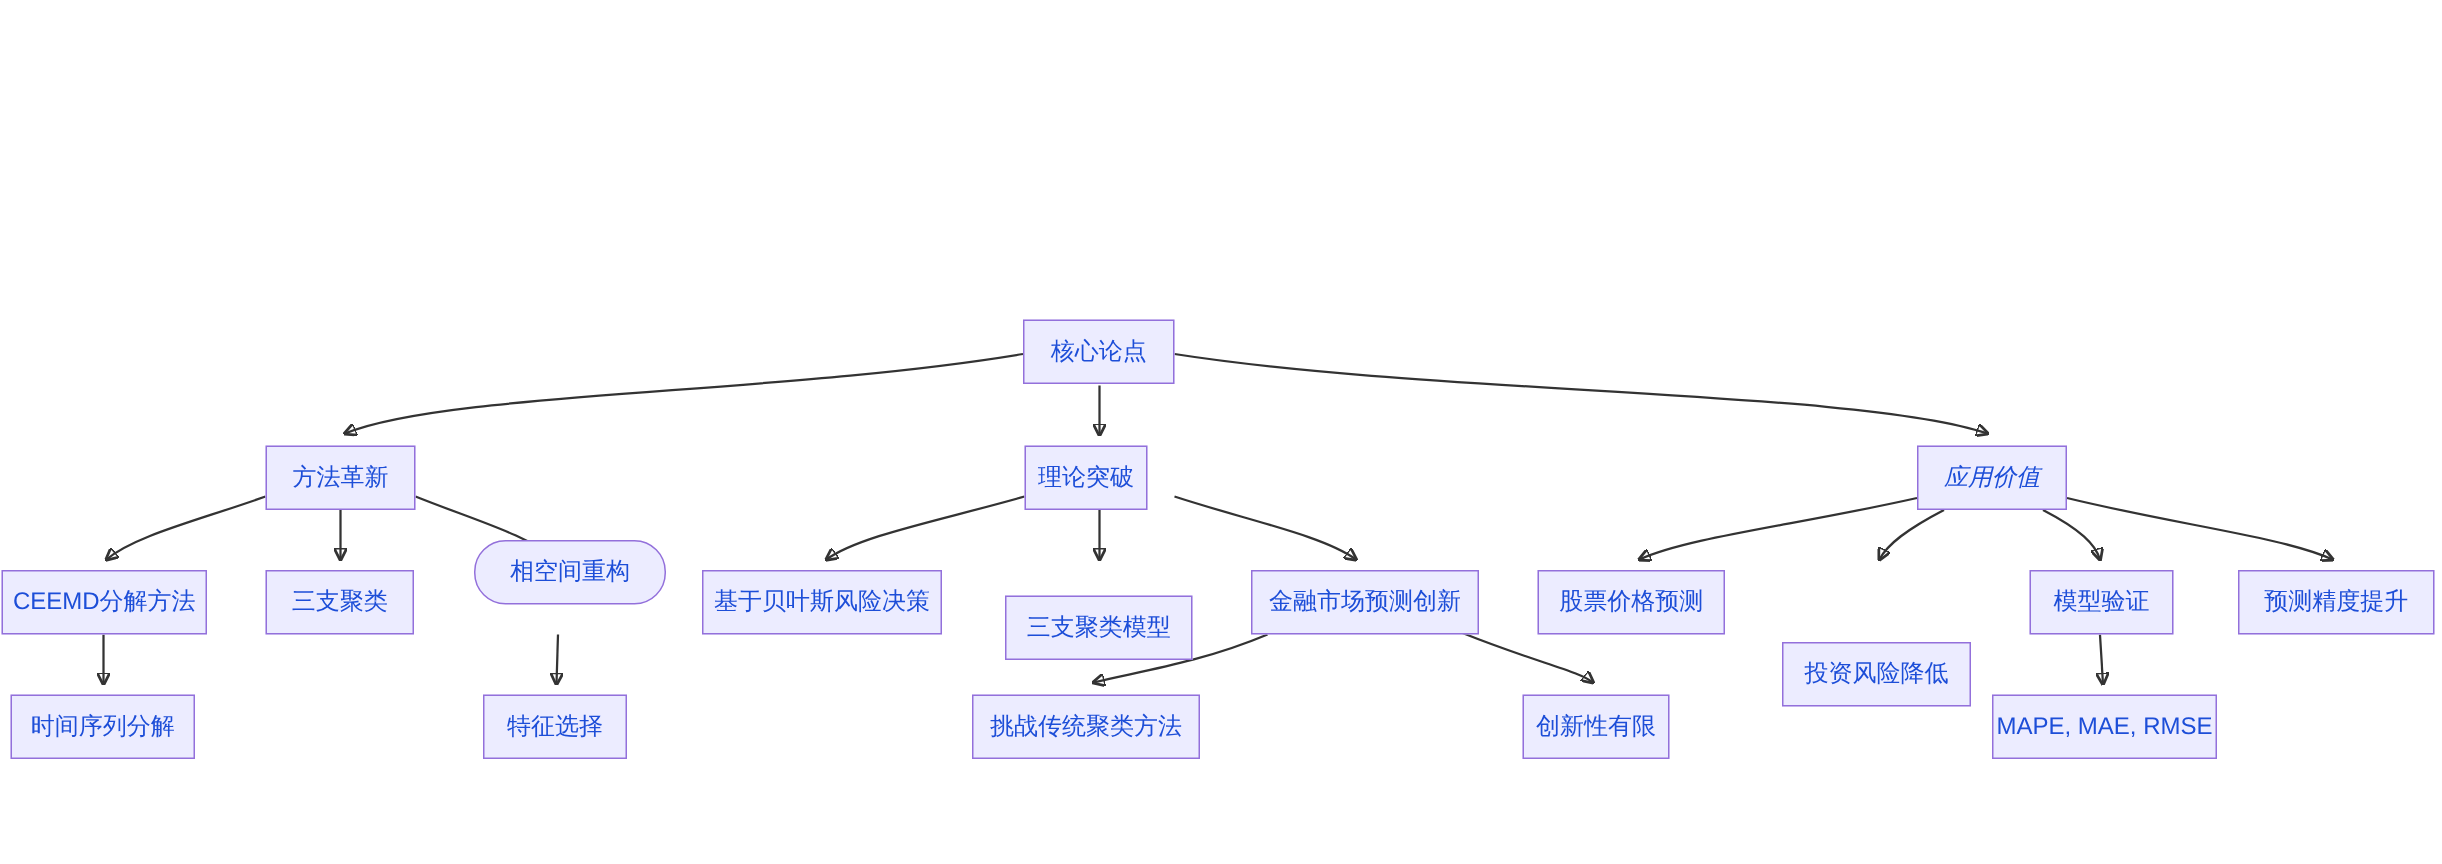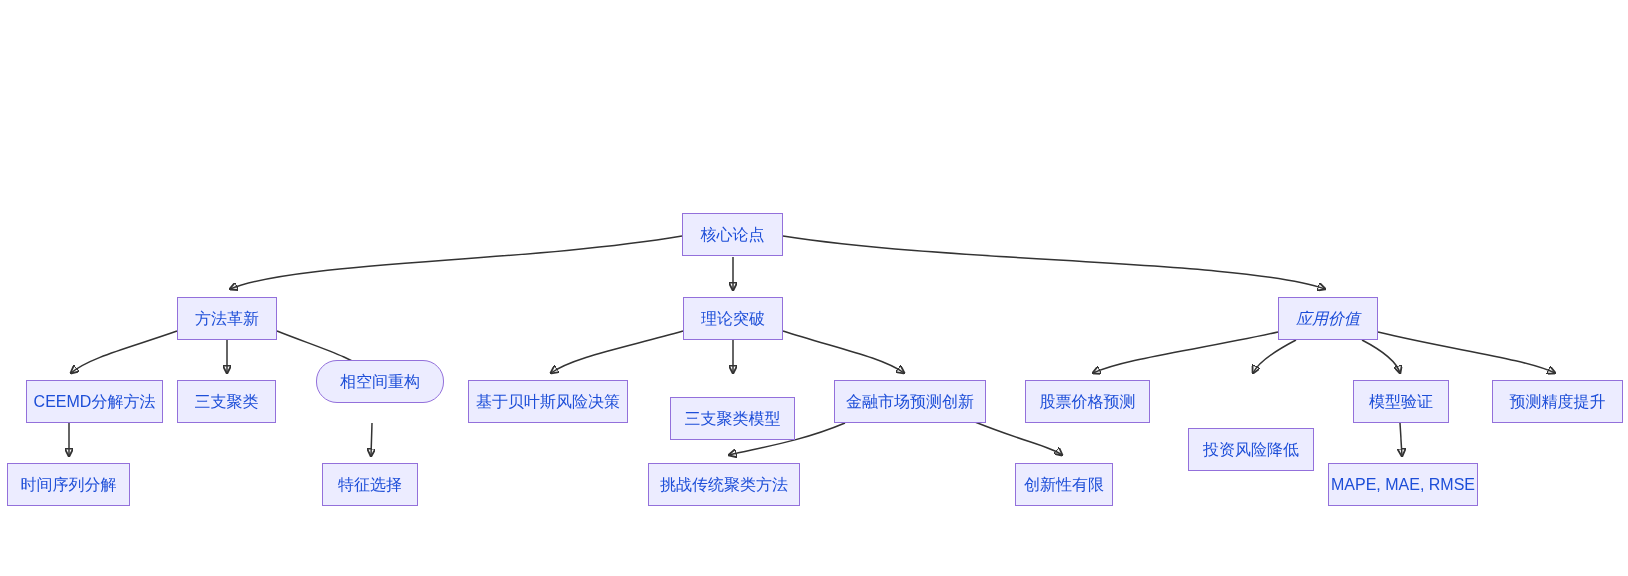--- a/index.html
+++ b/index.html
@@ -71,24 +71,24 @@
     <path d="M1278,332 C1198,350 1126,358 1093,373" marker-end="url(#arrow)"></path>
     <path d="M1296,340 C1271,353 1258,363 1253,373" marker-end="url(#arrow)"></path>
     <path d="M1362,340 C1387,353 1397,363 1400,373" marker-end="url(#arrow)"></path>
     <path d="M1378,332 C1452,350 1522,358 1555,373" marker-end="url(#arrow)"></path>
     <path d="M1400,423 L1402,456" marker-end="url(#arrow)"></path>
   </svg>
 
   <div class="node" style="left:682px; top:213px; width:101px;">核心论点</div>
 
   <div class="node" style="left:177px; top:297px; width:100px;">方法革新</div>
-  <div class="node" style="left:683px; top:297px; width:100px;">理论突破</div>
+  <div class="node" style="left:683px; top:297px; width:82px;">理论突破</div>
   <div class="node" style="left:1278px; top:297px; width:100px;font-style:italic;">应用价值</div>
 
-  <div class="node" style="left:1px; top:380px; width:137px;margin-left:25px;">CEEMD分解方法</div>
+  <div class="node" style="left:1px; top:380px; width:137px;">CEEMD分解方法</div>
   <div class="node" style="left:177px; top:380px; width:99px;">三支聚类</div>
   <div class="node" style="left:316px; top:360px; width:128px;border-radius:21px;">相空间重构</div>
   <div class="node" style="left:468px; top:380px; width:160px;">基于贝叶斯风险决策</div>
   <div class="node" style="left:670px; top:380px; width:125px;margin-top:17px;">三支聚类模型</div>
   <div class="node" style="left:834px; top:380px; width:152px;">金融市场预测创新</div>
   <div class="node" style="left:1025px; top:380px; width:125px;">股票价格预测</div>
   <div class="node" style="left:1188px; top:380px; width:126px;margin-top:48px;">投资风险降低</div>
   <div class="node" style="left:1353px; top:380px; width:96px;">模型验证</div>
   <div class="node" style="left:1492px; top:380px; width:131px;">预测精度提升</div>
 

